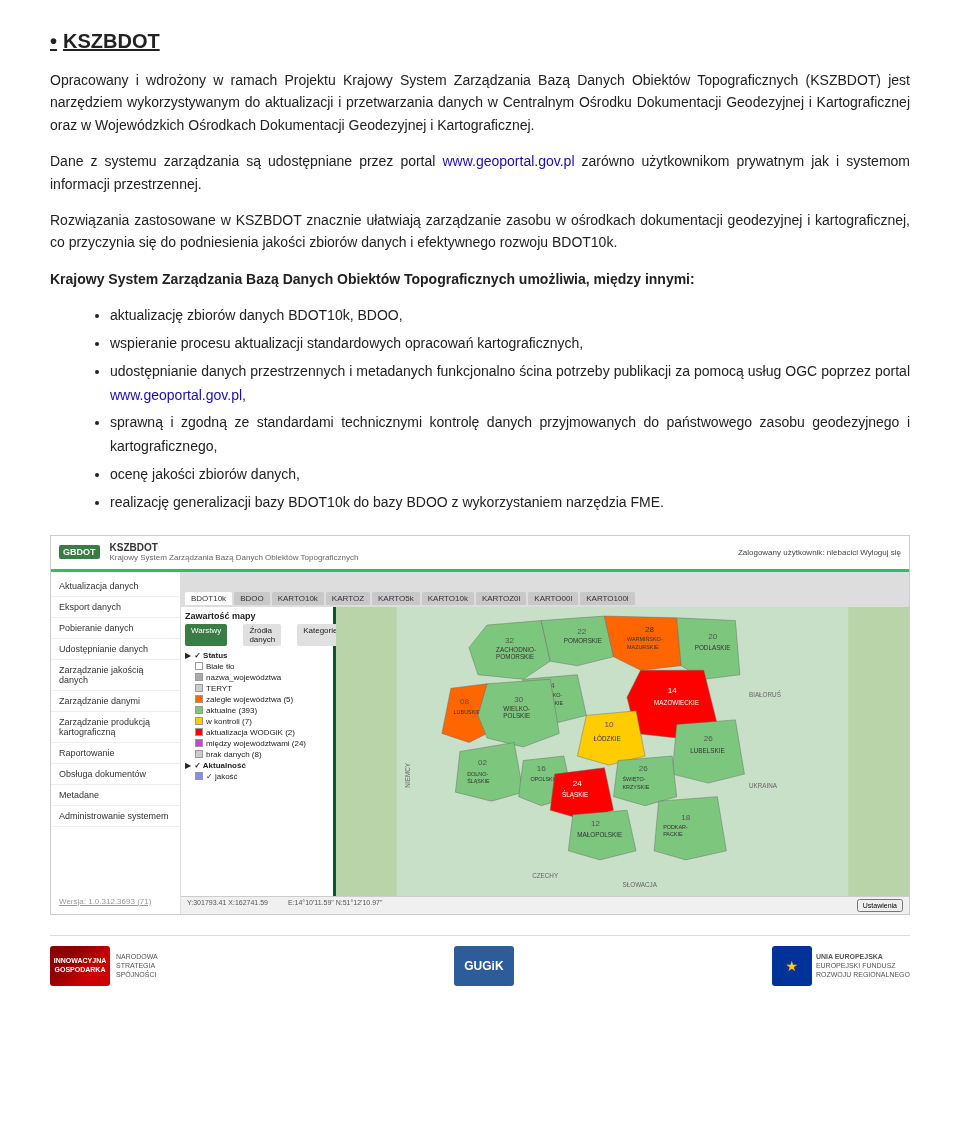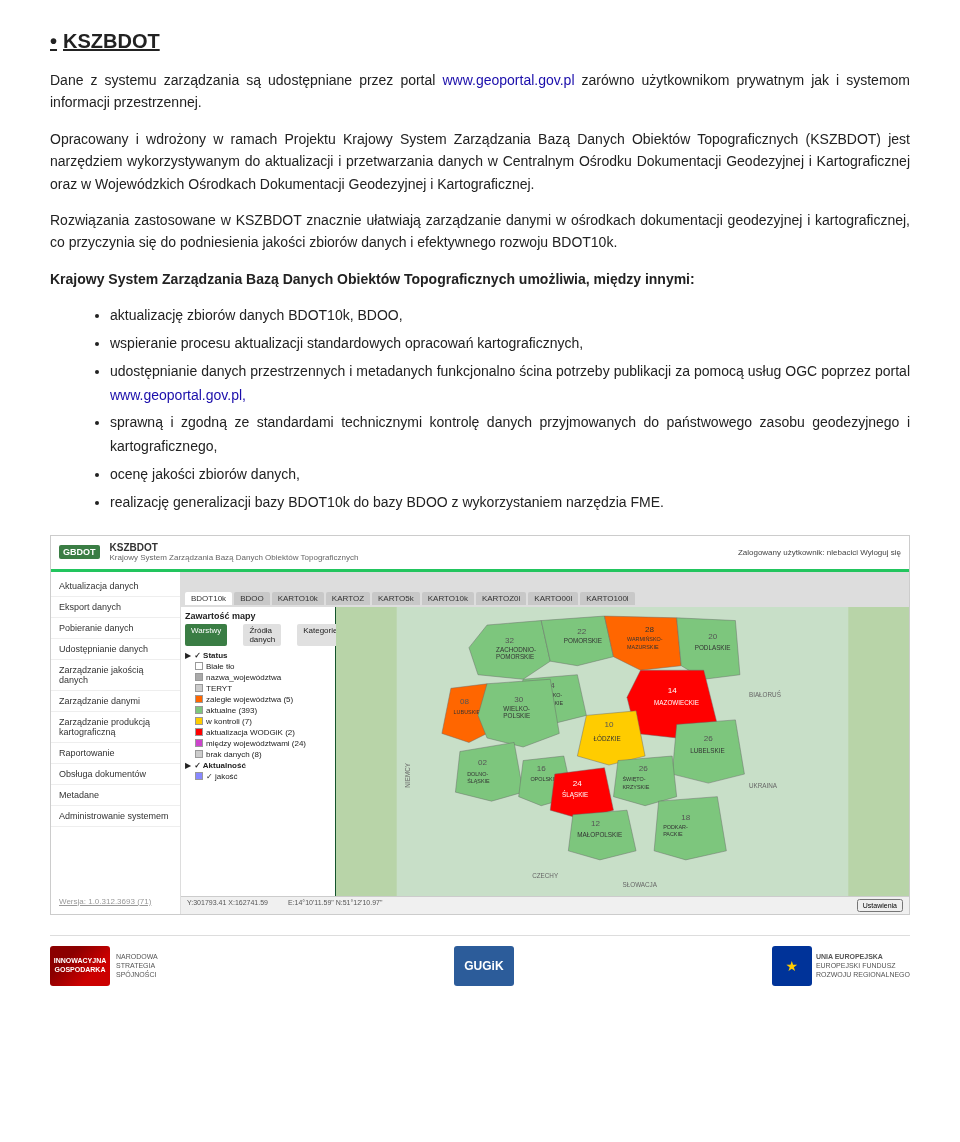--- a/index.html
+++ b/index.html
@@ -158,21 +158,21 @@
       background: #fff;
     }
     .app-content {
       flex: 1;
       display: flex;
       overflow: hidden;
     }
     .app-layers-panel {
       width: 155px;
       background: #fff;
-      border-right: 1px solid #14532d;
+      border-right: 3px solid #14532d;
       padding: 4px;
       display: flex;
       flex-direction: column;
     }
     .layers-header {
       display: flex;
       gap: 16px;
       margin-bottom: 4px;
     }
     .layers-tab {
@@ -279,29 +279,29 @@
 <body>
 
 <div class="page">
 
   <div class="title">
     <span>•</span>
     <span>KSZBDOT</span>
   </div>
 
   <p class="text-block">
+    <span>Opracowany i wdrożony w ramach Projektu Krajowy System Zarządzania Bazą Danych Obiektów Topograficznych (KSZBDOT) jest narzędziem wykorzystywanym do aktualizacji i przetwarzania danych w Centralnym Ośrodku Dokumentacji Geodezyjnej i Kartograficznej oraz w Wojewódzkich Ośrodkach Dokumentacji Geodezyjnej i Kartograficznej.</span>
+  </p>
+
+  <p class="text-block">
     <span>Dane z systemu zarządzania są udostępniane przez portal </span><a href="#">www.geoportal.gov.pl</a><span> zarówno użytkownikom prywatnym jak i systemom informacji przestrzennej.</span>
   </p>
 
   <p class="text-block">
-    <span>Opracowany i wdrożony w ramach Projektu Krajowy System Zarządzania Bazą Danych Obiektów Topograficznych (KSZBDOT) jest narzędziem wykorzystywanym do aktualizacji i przetwarzania danych w Centralnym Ośrodku Dokumentacji Geodezyjnej i Kartograficznej oraz w Wojewódzkich Ośrodkach Dokumentacji Geodezyjnej i Kartograficznej.</span>
-  </p>
-
-  <p class="text-block">
-    <span>Rozwiązania zastosowane w KSZBDOT znacznie ułatwiają zarządzanie danymi w ośrodkach dokumentacji geodezyjnej i kartograficznej, co przyczynia się do podniesienia jakości zbiorów danych i efektywnego rozwoju BDOT10k.</span>
+    <span>Rozwiązania zastosowane w KSZBDOT znacznie ułatwiają zarządzanie zasobu w ośrodkach dokumentacji geodezyjnej i kartograficznej, co przyczynia się do podniesienia jakości zbiorów danych i efektywnego rozwoju BDOT10k.</span>
   </p>
 
   <p class="section-title">Krajowy System Zarządzania Bazą Danych Obiektów Topograficznych umożliwia, między innymi:</p>
 
   <ul class="custom-list">
     <li>
       <span>aktualizację zbiorów danych BDOT10k, BDOO,</span>
     </li>
     <li>
       <span>wspieranie procesu aktualizacji standardowych opracowań kartograficznych,</span>

